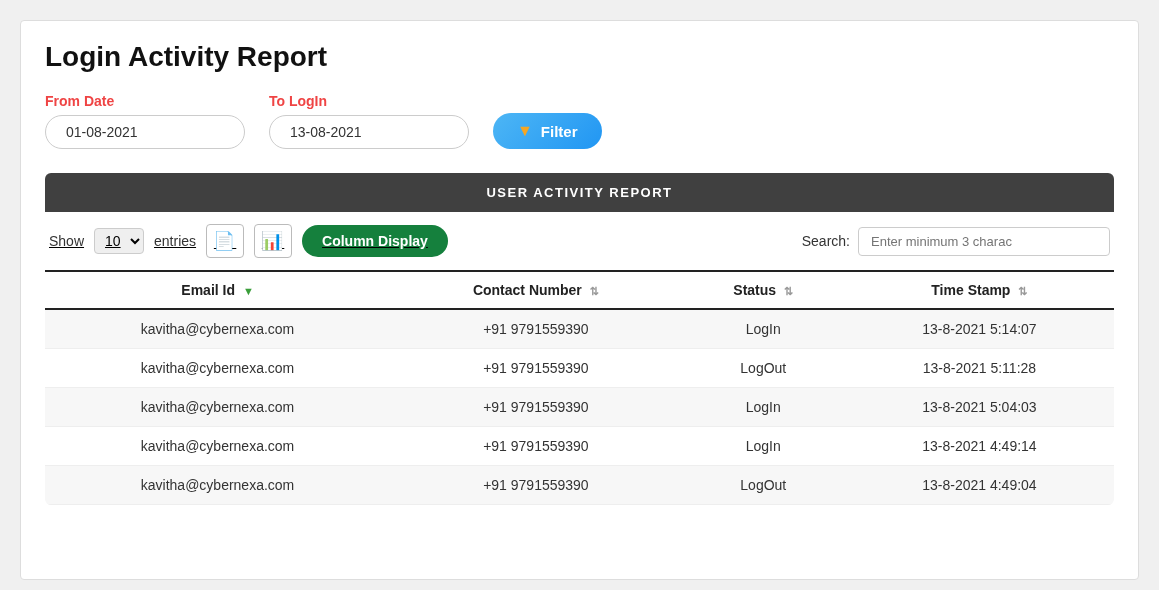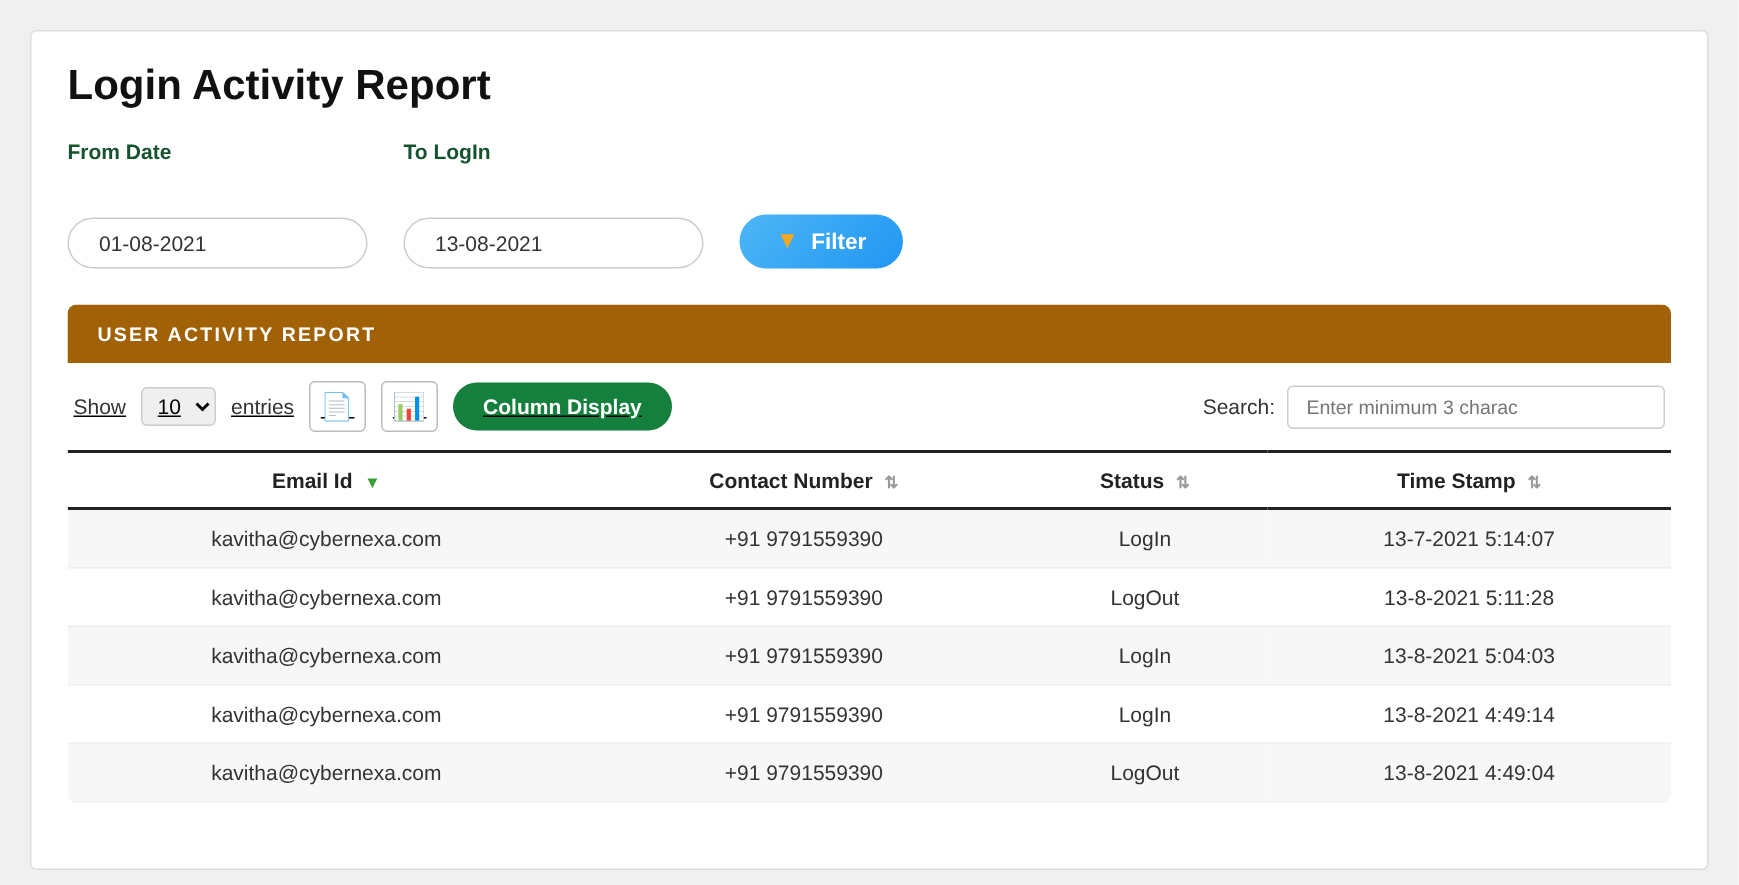--- a/index.html
+++ b/index.html
@@ -27,31 +27,30 @@
       display: flex;
       align-items: flex-end;
       gap: 24px;
       margin-bottom: 24px;
     }
     .date-field label {
       display: block;
       font-size: 14px;
       font-weight: 700;
       margin-bottom: 6px;
-      color: #14532d;
+      color: #ef4444;
     }
     .date-field input {
       border: 1.5px solid #ccc;
       border-radius: 30px;
       padding: 8px 20px;
       font-size: 14px;
       width: 200px;
       outline: none;
       color: #333;
-      margin-top: 30px;
     }
     .filter-btn {
       background: linear-gradient(135deg, #4db6f5, #2196f3);
       border: none;
       border-radius: 30px;
       padding: 9px 24px;
       color: #fff;
       font-size: 15px;
       font-weight: 600;
       cursor: pointer;
@@ -62,25 +61,25 @@
     .filter-icon {
       color: #f5a623;
       font-size: 16px;
     }
     .table-section {
       background: #fff;
       border-radius: 6px;
       overflow: hidden;
     }
     .table-header-bar {
-      background: #a16207;
+      background: #404040;
       padding: 12px 20px;
       display: flex;
       align-items: center;
-      justify-content: flex-start;
+      justify-content: center;
     }
     .table-header-bar-title {
       color: #fff;
       font-size: 13px;
       font-weight: 800;
       letter-spacing: 1.5px;
     }
     .field-search-select {
       background: #fff;
       border: 1px solid #ccc;
@@ -293,21 +292,21 @@
               <span>Time Stamp</span>
               <span class="sort-icon-neutral">⇅</span>
             </th>
           </tr>
         </thead>
         <tbody id="table-body">
         <tr>
       <td>kavitha@cybernexa.com</td>
       <td>+91 9791559390</td>
       <td>LogIn</td>
-      <td>13-7-2021 5:14:07</td>
+      <td>13-8-2021 5:14:07</td>
     </tr>
             <tr>
       <td>kavitha@cybernexa.com</td>
       <td>+91 9791559390</td>
       <td>LogOut</td>
       <td>13-8-2021 5:11:28</td>
     </tr>
             <tr>
       <td>kavitha@cybernexa.com</td>
       <td>+91 9791559390</td>

